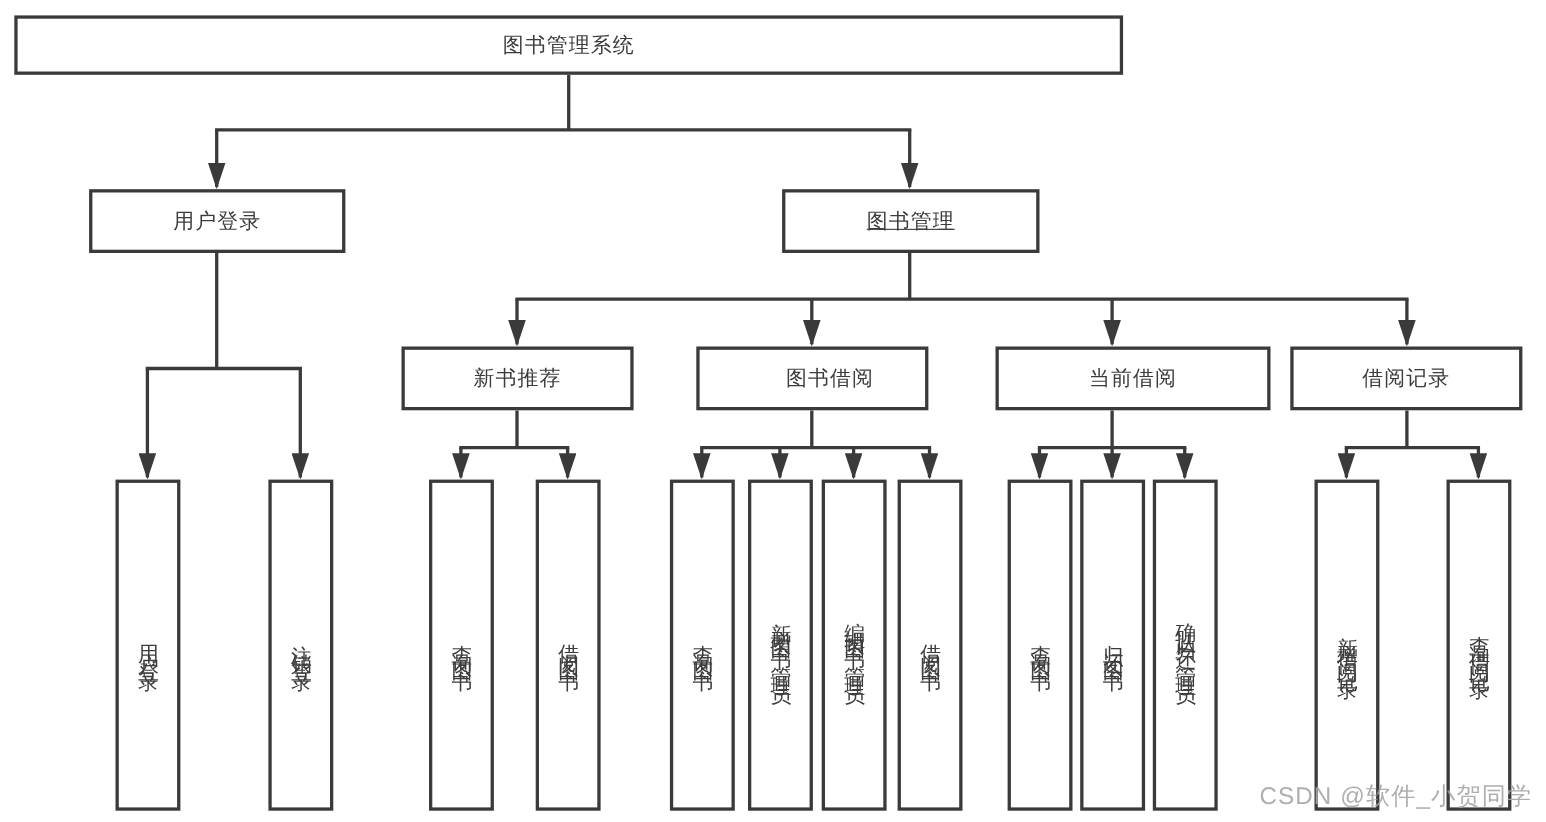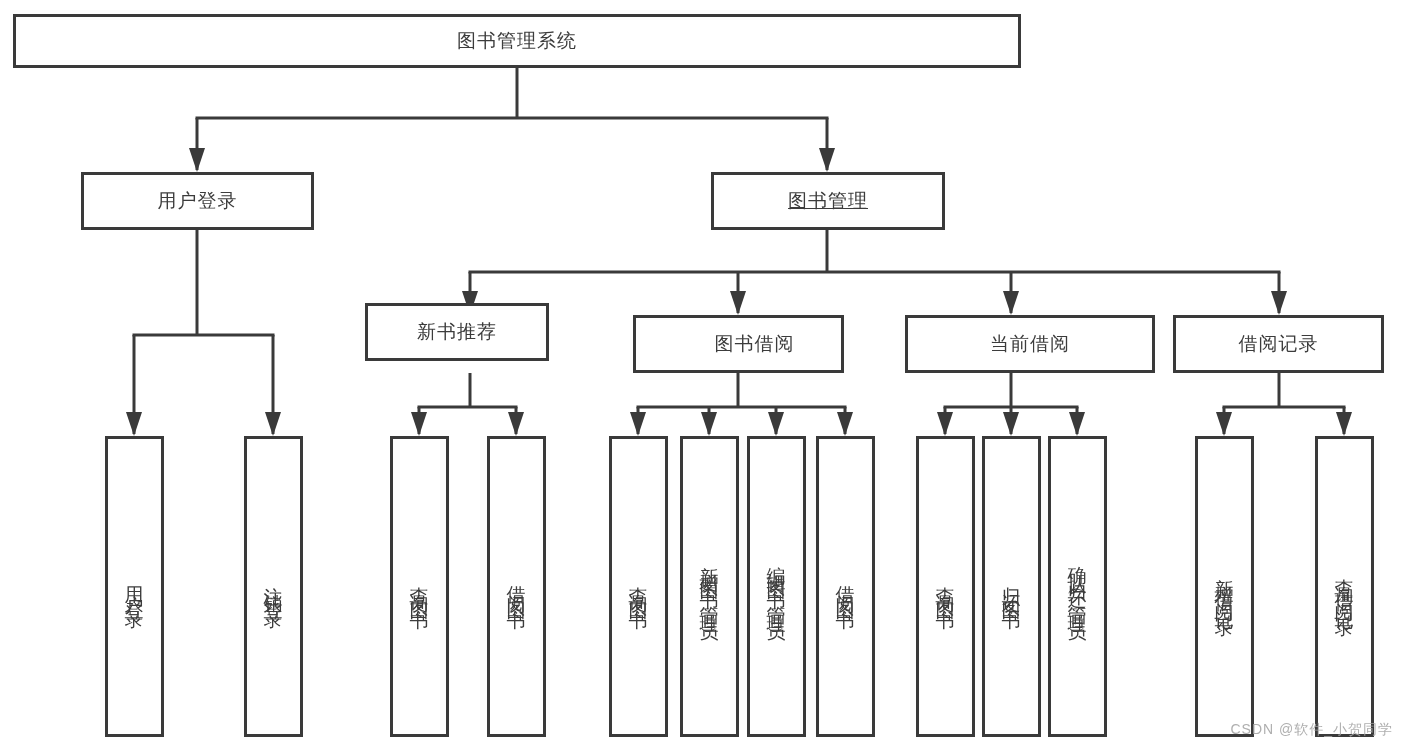--- a/index.html
+++ b/index.html
@@ -44,21 +44,21 @@
     writing-mode: vertical-rl;
     text-orientation: mixed;
     letter-spacing: 8px;
     line-height: 1;
     white-space: nowrap;
   }
   #watermark {
     position: absolute;
     right: 12px;
     bottom: 8px;
-    font-size: 14px;
+    font-size: 22px;
     color: #a6a6a6;
     opacity: 0.9;
     z-index: 3;
     letter-spacing: 1px;
     text-align: right;
   }
 </style>
 </head>
 <body>
 
@@ -118,21 +118,21 @@
     <span>图书管理系统</span>
   </div>
 
   <div class="box hbox" style="left:81px; top:172px; width:233px;">
     <span>用户登录</span>
   </div>
   <div class="box hbox" style="left:711px; top:172px; width:234px;text-decoration:underline;">
     <span>图书管理</span>
   </div>
 
-  <div class="box hbox" style="left:365px; top:303px; width:184px;">
+  <div class="box hbox" style="left:365px; top:315px; width:211px;">
     <span>新书推荐</span>
   </div>
   <div class="box hbox" style="left:633px; top:315px; width:211px;padding-left:32px;">
     <span>图书借阅</span>
   </div>
   <div class="box hbox" style="left:905px; top:315px; width:250px;">
     <span>当前借阅</span>
   </div>
   <div class="box hbox" style="left:1173px; top:315px; width:211px;">
     <span>借阅记录</span>

